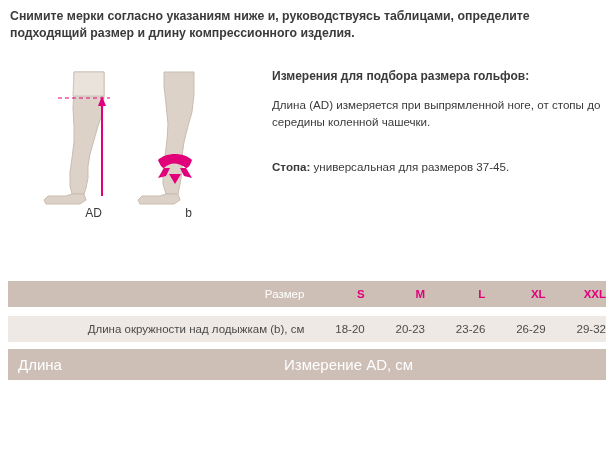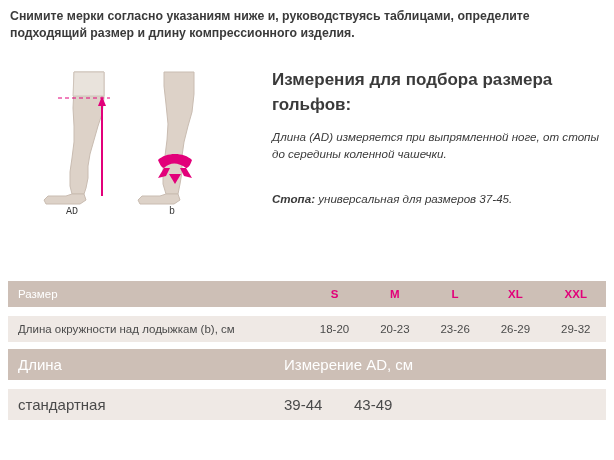--- a/index.html
+++ b/index.html
@@ -35,67 +35,66 @@
   
   .figures {
     position: absolute;
     left: 12px;
     top: 68px;
     width: 250px;
     height: 170px;
   }
   .fig-caption {
     position: absolute;
-    font-size: 10px;
-    color: #3a3a3a;
-    text-align: center;
-    font-family: Liberation Mono, monospace;
+    font-size: 12px;
+    color: #3a3a3a;
+    text-align: right;
   }
   .cap-ad { left: 30px; top: 138px; width: 60px; }
   .cap-b  { left: 140px; top: 138px; width: 40px; }
 
   
   .textcol {
     position: absolute;
     left: 272px;
     top: 68px;
     width: 330px;
     font-size: 11.6px;
     line-height: 1.45;
     color: #3a3a3a;
   }
   .textcol h3 {
     margin: 0 0 12px 0;
-    font-size: 17px;
+    font-size: 12px;
     font-weight: bold;
     color: #3a3a3a;
   }
   .textcol p {
     margin: 0 0 13px 0;
-    font-style: italic;
   }
   .textcol p.last {
     margin-top: 28px;
     margin-bottom: 0;
   }
   .textcol .b {
     font-weight: bold;
   }
 
   
   .table1 {
     position: absolute;
     left: 8px;
     top: 281px;
     width: 598px;
     border-collapse: collapse;
     font-size: 11.5px;
   }
   .table1 td {
     padding: 7px 0 7px 0;
+    text-align: right;
   }
   .table1 tr.head {
     background: #cdbfb6;
     color: #ffffff;
   }
   .table1 tr.row {
     background: #efe9e5;
     color: #4a4a4a;
     padding-left: 24px;
   }
@@ -238,21 +237,16 @@
     </tr>
     <tr class="gapline">
           <td colspan="3"></td>
         </tr>
     <tr class="gapline">
           <td colspan="3"></td>
         </tr>
     <tr class="gapline">
           <td colspan="3"></td>
         </tr>
-    <tr>
-      <td class="t2-c1">стандартная</td>
-      <td class="t2-c2">39-44</td>
-      <td class="t2-c3">43-49</td>
-    </tr>
   </tbody>
     </table>
 
 </div>
 
 </body></html>

